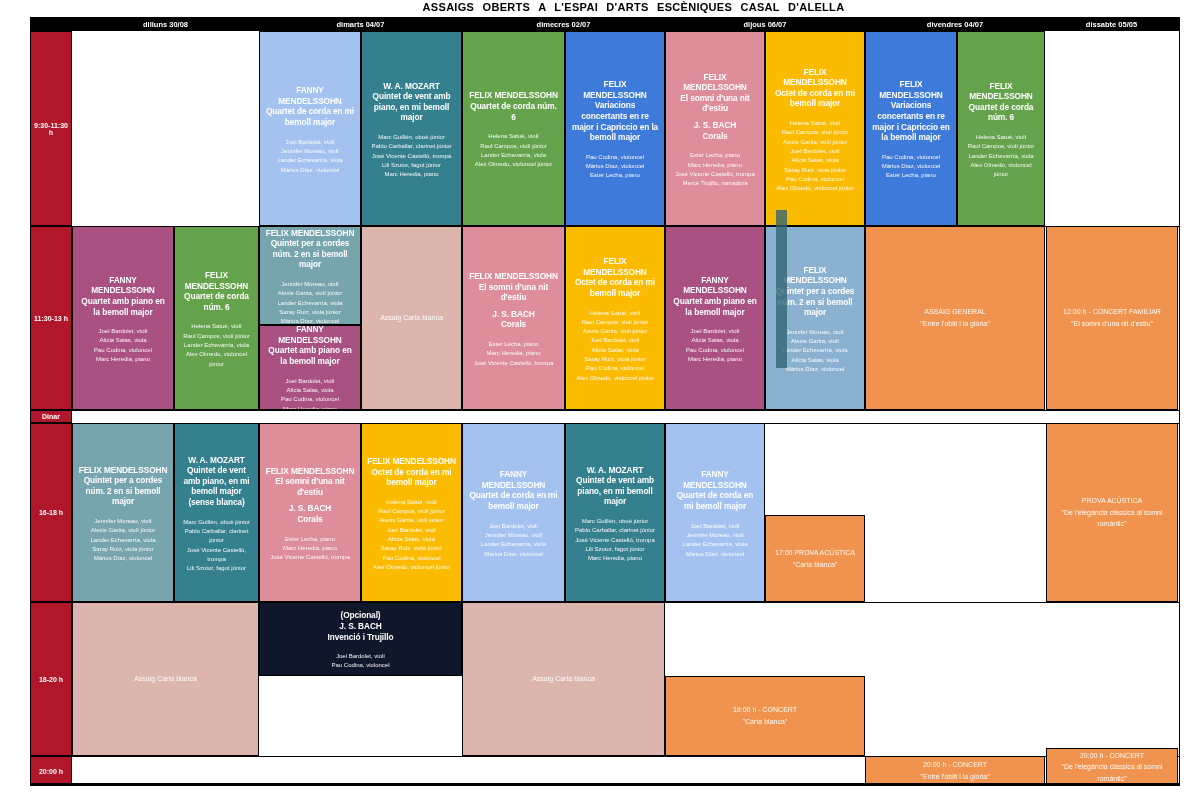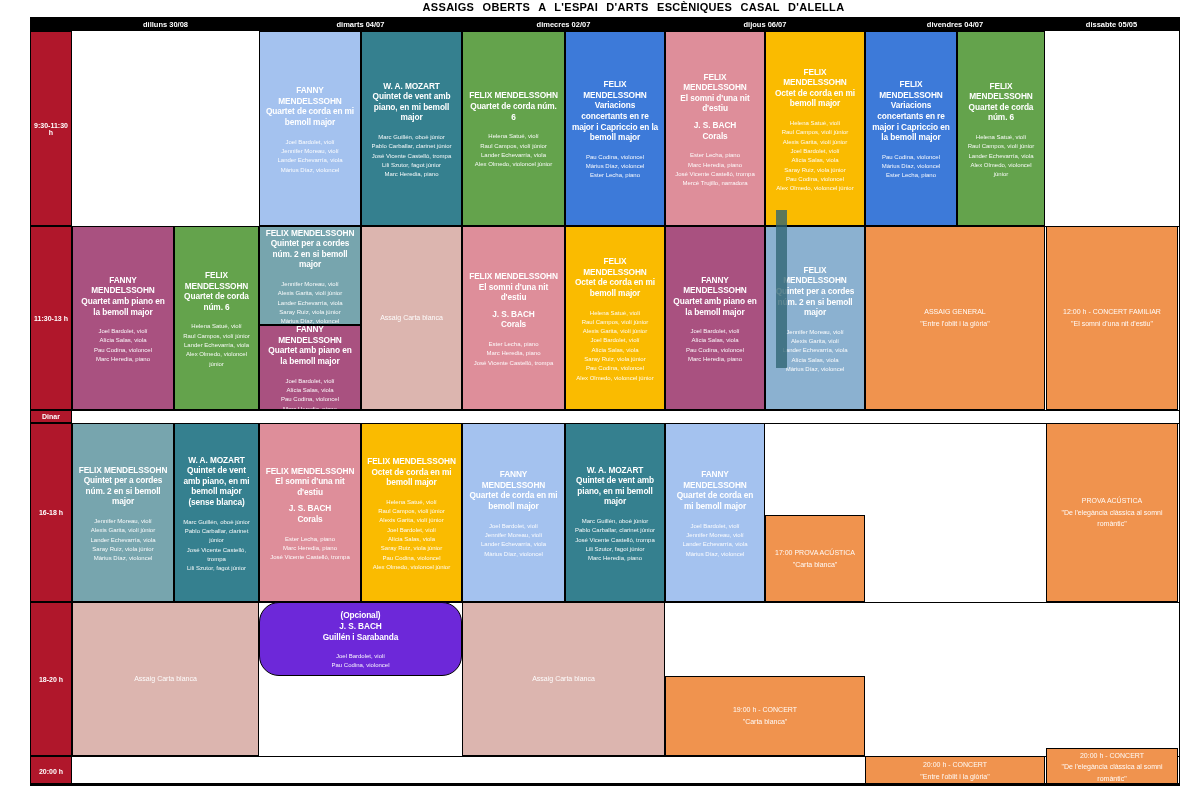--- a/index.html
+++ b/index.html
@@ -379,25 +379,25 @@
       <div class="ev-block">
         <div class="ev-title">PROVA ACÚSTICA</div>
         <div class="ev-title">"De l'elegància clàssica al somni romàntic"</div>
       </div>
     </div>
     <div class="event plain" style="left: 72px; top: 602px; width: 187px; height: 154px; background: rgb(220, 181, 175);">
       <div class="ev-block">
         <div class="ev-title">Assaig Carta blanca</div>
       </div>
     </div>
-    <div class="event" style="left: 259px; top: 602px; width: 203px; height: 74px; background: #6d28d9; border-radius: 20px;">
+    <div class="event" style="left: 259px; top: 602px; width: 203px; height: 74px; background: #0f172a;">
       <div class="ev-block">
         <div class="ev-title">(Opcional)</div>
         <div class="ev-title">J. S. BACH</div>
-        <div class="ev-title">Guillén i Sarabanda</div>
+        <div class="ev-title">Invenció i Trujillo</div>
       </div>
       <div class="ev-performers">
         <div class="ev-performer">Joel Bardolet, violí</div>
         <div class="ev-performer">Pau Codina, violoncel</div>
       </div>
     </div>
     <div class="event plain" style="left: 462px; top: 602px; width: 203px; height: 154px; background: rgb(220, 181, 175);">
       <div class="ev-block">
         <div class="ev-title">Assaig Carta blanca</div>
       </div>

